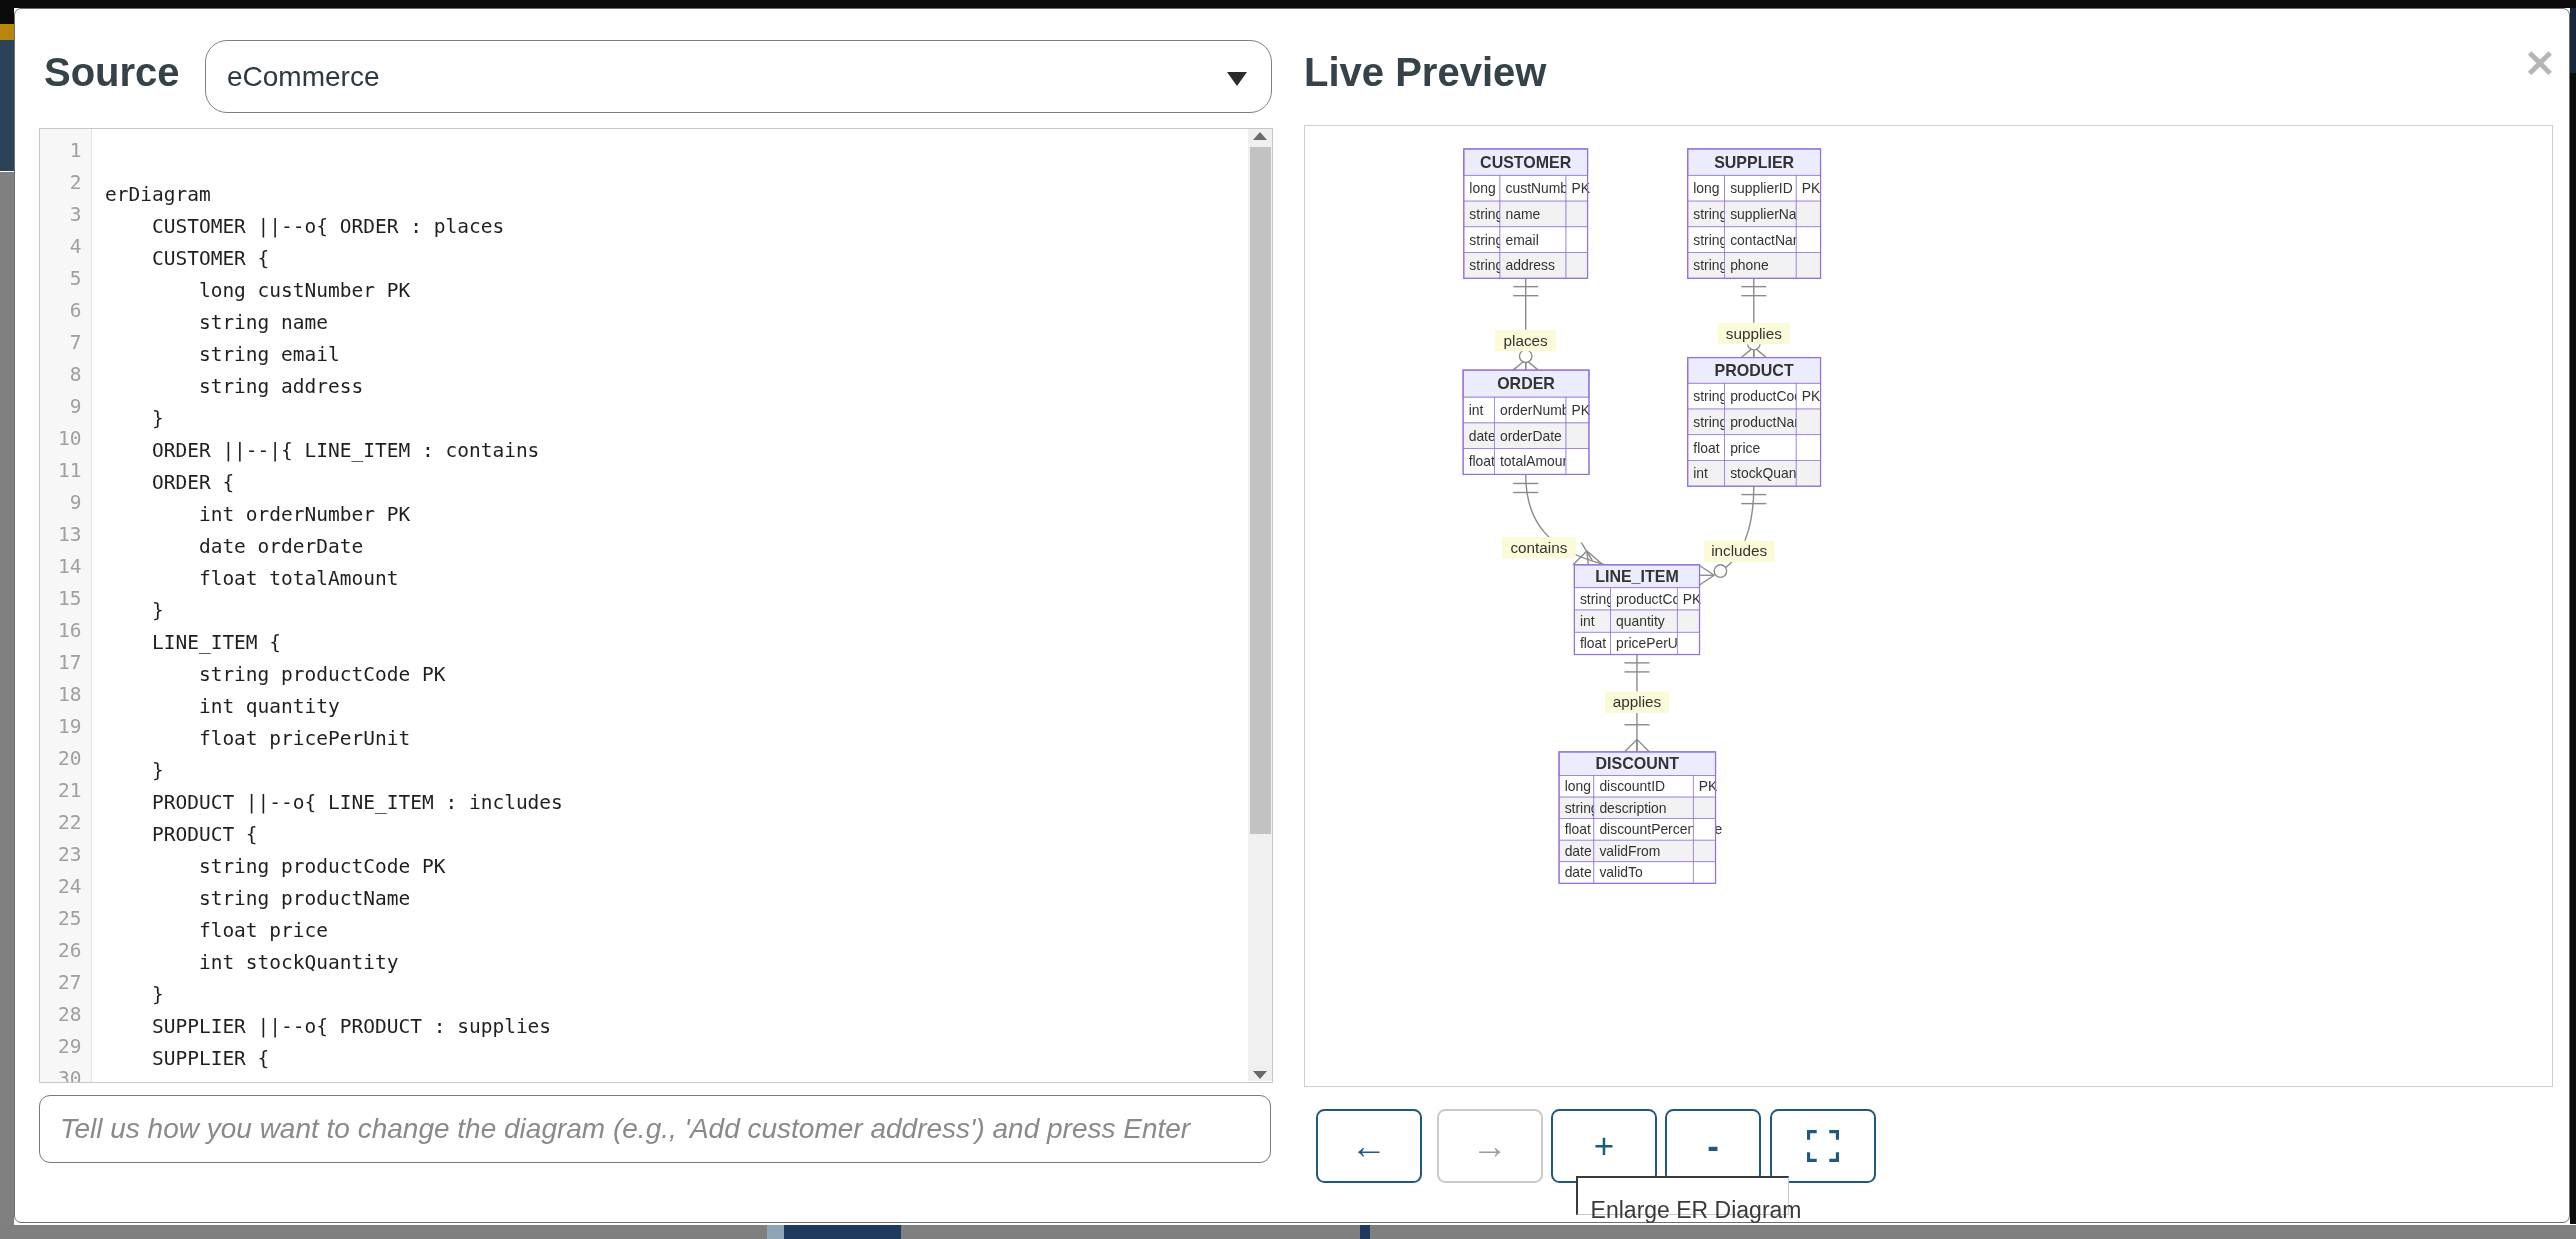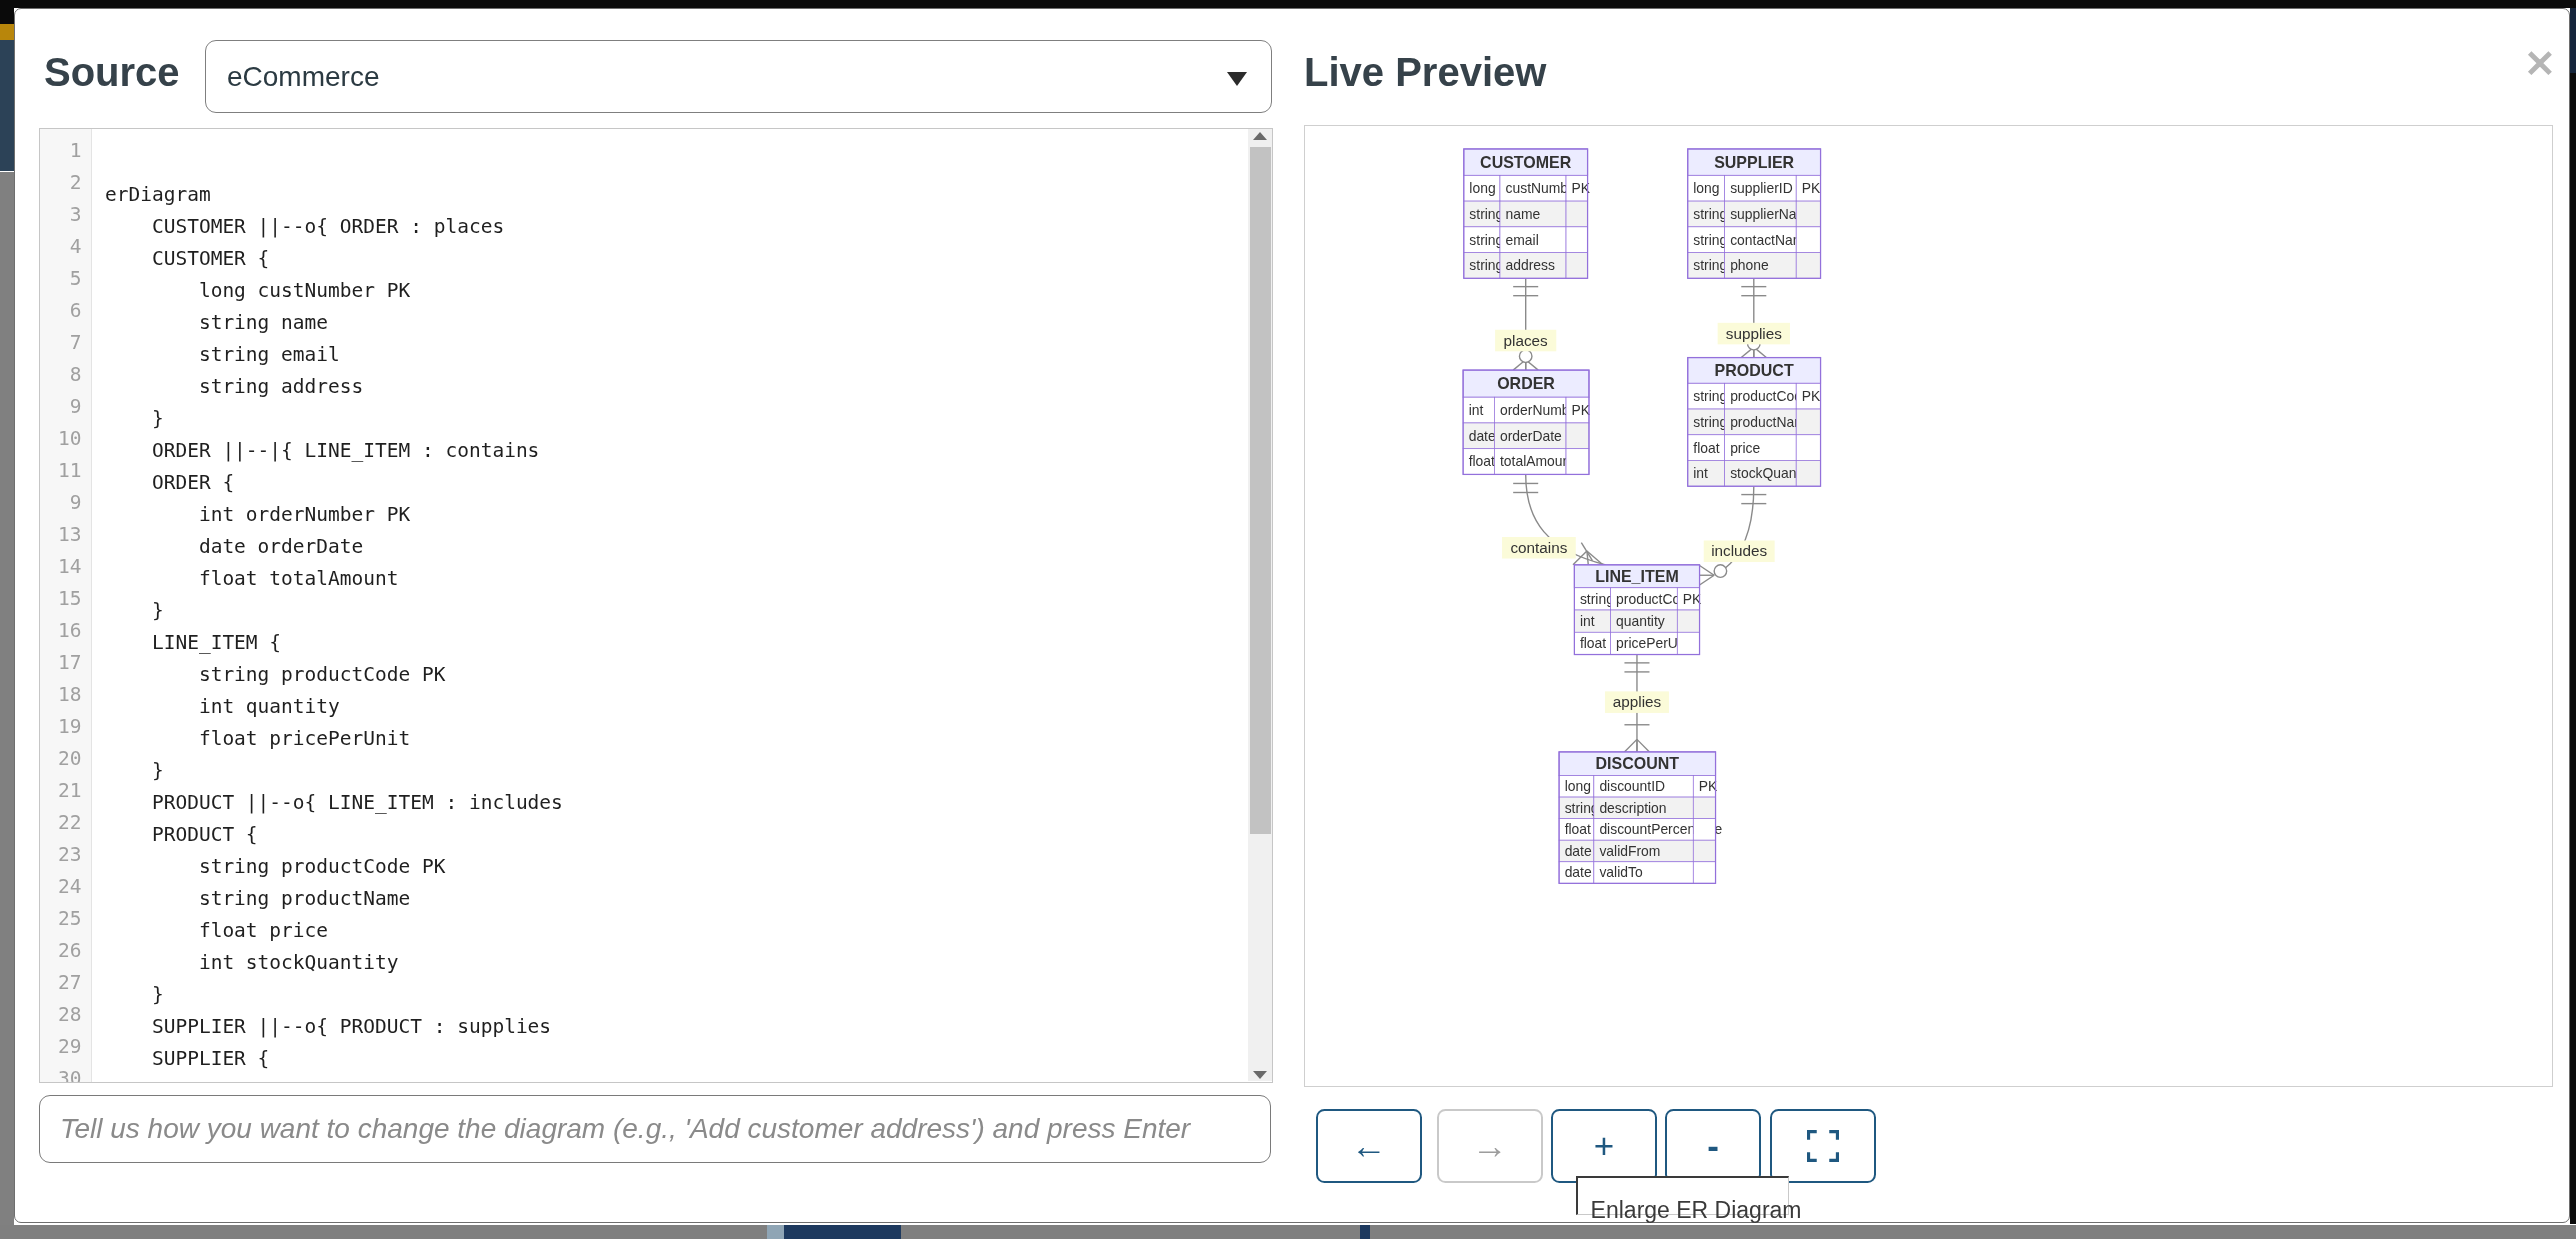--- a/index.html
+++ b/index.html
@@ -18,21 +18,21 @@
   #bg-bottom-seg2{left:784px;top:1225px;width:117px;height:15.3px;background:#1e3a5f;}
   #bg-bottom-seg3{left:1360px;top:1225px;width:9.8px;height:15.3px;background:#1e3a5f;}
   
   #modal{left:14px;top:8.4px;width:2554px;height:1213px;background:#ffffff;border:1.4px solid #6e6e6e;
     border-radius:7px;}
   .panel-title{font-size:40px;font-weight:700;color:#36424a;line-height:42px;}
   #source-title{left:29px;top:42px;}
   #preview-title{left:1289px;top:42px;}
   #close-x{left:2509px;top:33px;font-size:38px;font-weight:700;color:#b5b5b5;cursor:pointer;}
   
-  #template-select{left:190px;top:31px;width:1067px;height:73px;border:1.4px solid #7f7f7f;border-radius:11px;
+  #template-select{left:190px;top:31px;width:1067px;height:73px;border:1.4px solid #7f7f7f;border-radius:22px;
     background:#fff;display:flex;align-items:center;box-sizing:border-box;}
   #template-select .val{font-size:28px;color:#2b3a42;padding-left:21px;}
   #template-select .caret{position:absolute;right:24px;top:31px;width:0;height:0;
     border-left:10.5px solid transparent;border-right:10.5px solid transparent;border-top:14px solid #2b2b2b;}
   
   #editor{left:24.4px;top:119px;width:1234px;height:955px;border:1.4px solid #c6c6c6;background:#fff;
     box-sizing:border-box;overflow:hidden;}
   #code-lines{position:absolute;left:0;top:0;width:1206px;padding-top:5.6px;}
   .code-line{display:flex;height:32px;line-height:32px;font-family:"DejaVu Sans Mono",monospace;}
   .code-line .ln{width:52px;flex:0 0 52px;background:#f7f7f7;border-right:1.4px solid #e4e4e4;

